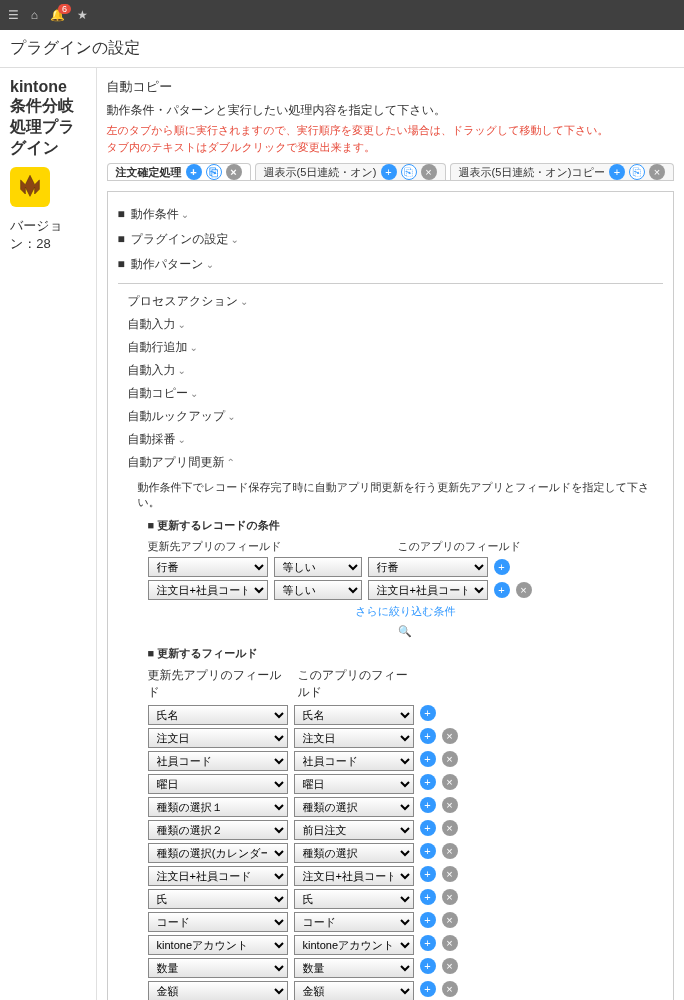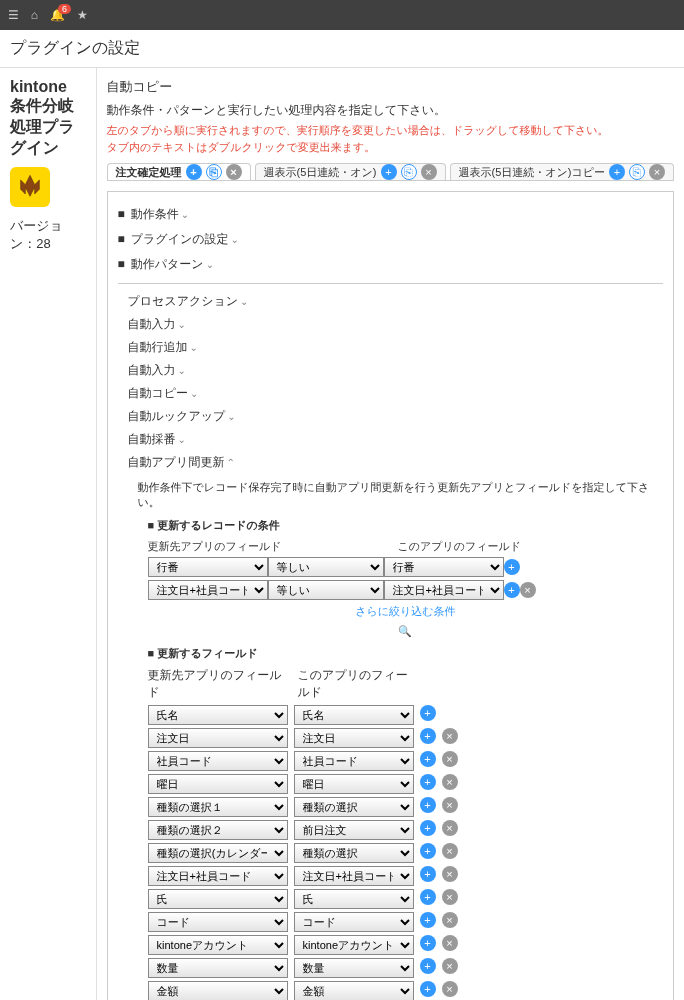--- a/index.html
+++ b/index.html
@@ -34,24 +34,24 @@
 .update-desc { font-size: 11px; margin: 6px 0 6px 20px; }
 .target-app { margin-left: 20px; display: flex; align-items: center; gap: 6px; }
 .target-app select { font-size: 11px; padding: 2px; border: 1px solid #999; background: linear-gradient(#fff,#e8e8e8); }
 .sub-section { margin: 8px 0 0 30px; }
 .sub-section-title { font-size: 11px; font-weight: bold; margin-bottom: 6px; }
 .sub-section-title::before { content: "■ "; }
 .cond-grid, .field-grid { font-size: 11px; }
 .cond-header { display: flex; gap: 10px; }
 .cond-header .col { flex: 1; }
 .cond-header .col:first-child { width: 130px; flex: none; }
-.cond-row { display: flex; align-items: center; gap: 0; margin: 3px 0; }
+.cond-row { display: flex; align-items: center; gap: 6px; margin: 3px 0; }
 .sel { font-size: 11px; padding: 2px 4px; border: 1px solid #888; background: linear-gradient(#fff,#e4e4e4); height: 20px; }
 .sel.w1 { width: 120px; }
-.sel.w2 { width: 116px; }
+.sel.w2 { width: 88px; }
 .sel.w3 { width: 120px; }
 .filter-row { display: flex; align-items: center; gap: 6px; margin-top: 4px; color: #3399ff; font-size: 11px; flex-direction: column; }
 .field-header { display: flex; gap: 10px; margin-bottom: 4px; }
 .field-header .col1 { width: 140px; }
 .field-header .col2 { width: 120px; }
 .field-row { display: flex; align-items: flex-start; gap: 6px; margin: 3px 0; }
 .field-row .sel.fw1 { width: 140px; }
 .field-row .sel.fw2 { width: 120px; }
 .divider { border-top: 1px solid #ccc; margin: 6px 0; }
 </style>

